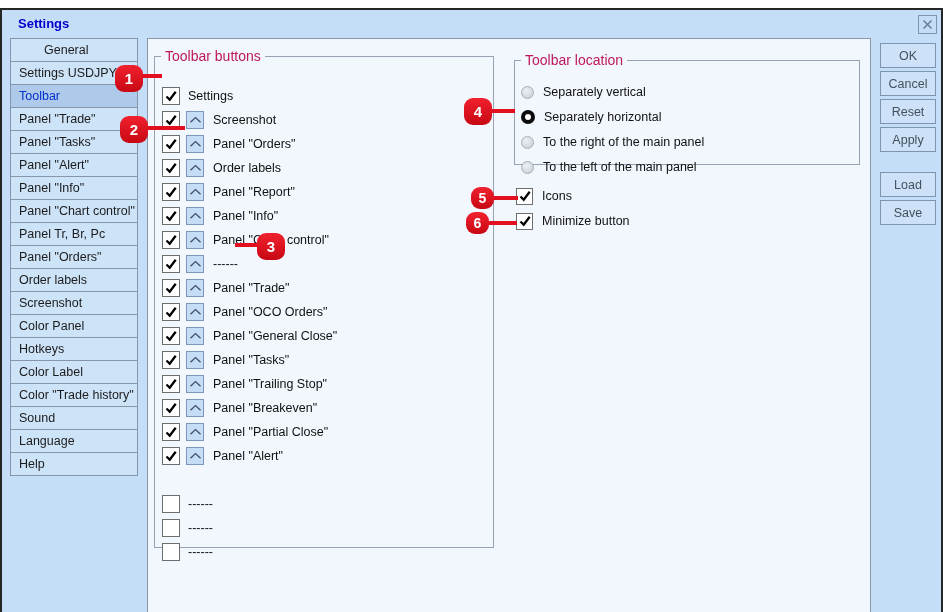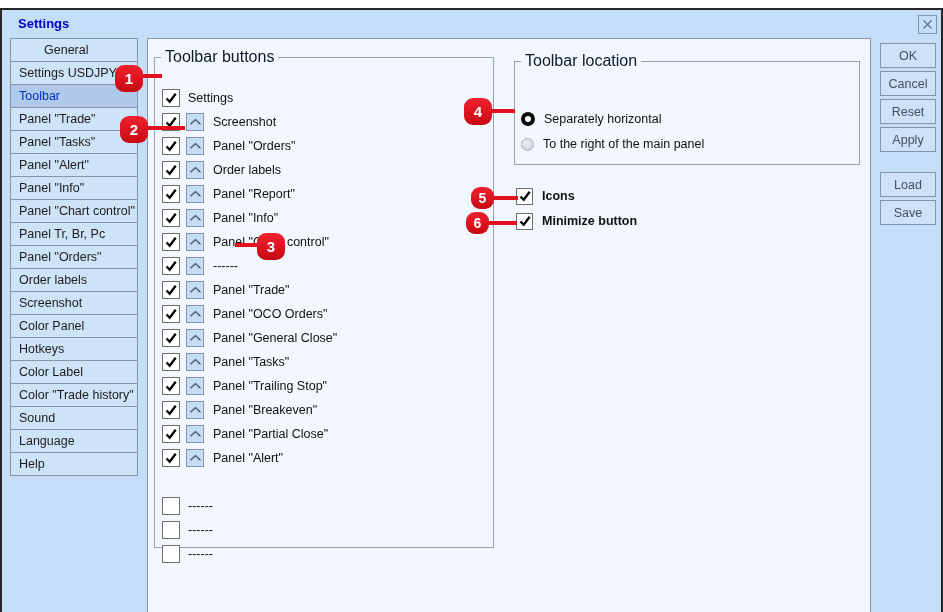--- a/index.html
+++ b/index.html
@@ -21,41 +21,41 @@
                border:1px solid #8795a8; margin-top:-1px; color:#1c1c1c; white-space:nowrap;
                overflow:hidden; }
   .side-item:first-child { margin-top:0;padding-left:33px; }
   .side-item.selected { background:#aec9ea; color:#0030d0; }
 
   
   .main-panel { position:absolute; left:145px; top:28px; width:724px; height:577px;
                 background:#f2f7fd; border:1px solid #8a97a6; }
 
   fieldset.group { position:absolute; border:1px solid #97a3b2; background:transparent; }
-  fieldset.group legend { color:#0f172a; margin-left:6px; padding:0 4px; font-size:16px; }
+  fieldset.group legend { color:#be185d; margin-left:6px; padding:0 4px; font-size:14px; }
   #group-buttons  { left:152px; top:38px;  width:340px; height:500px; }
   #group-location { left:512px; top:42px;  width:346px; height:113px; }
 
   .cb-row { position:absolute; left:0; width:100%; height:24px; }
   .checkbox { position:absolute; left:7px; top:3px; width:18px; height:18px; background:#fff;
               border:1px solid #6e6e6e; display:flex; align-items:center; justify-content:center; }
   .upbtn { position:absolute; left:31px; top:3px; width:18px; height:18px; background:#c6ddf6;
            border:1px solid #7d97bb; display:flex; align-items:center; justify-content:center; }
   .cb-label { position:absolute; left:58px; top:5px; white-space:nowrap; }
   .cb-row.no-up .cb-label { left:33px; }
 
   .radio-row { position:absolute; left:6px; height:20px; display:flex; align-items:center; }
   .radio { width:13px; height:13px; border-radius:50%; border:1px solid #a6b0ba;
            background:radial-gradient(circle at 40% 35%, #eef1f4, #c2cad2); }
   .radio.selected { width:14px; height:14px; border:4px solid #0a0a0a; background:#fff; }
   .radio-label { margin-left:9px; white-space:nowrap; }
 
   .opt-row { position:absolute; display:flex; align-items:center; height:20px; }
   .opt-row .checkbox { position:static; width:17px; height:17px; }
-  .opt-label { margin-left:9px; white-space:nowrap;font-weight:bold; }
+  .opt-label { margin-left:9px; white-space:nowrap; }
 
   
   .btn-stack { position:absolute; left:878px; width:56px; }
   #stack-actions { top:33px; } #stack-files { top:162px; }
   .sys-btn { display:block; width:56px; height:25px; margin-bottom:3px; background:#cde2f8;
              border:1px solid #7e95ad; color:#44505c; font-family:"Liberation Sans",sans-serif;
              font-size:12.5px; cursor:default; }
 
   
   .callout { position:absolute; background:linear-gradient(#f1212f, #c70812); border-radius:9px;
@@ -347,27 +347,35 @@
         <span class="cb-label">------</span>
       </div>
       <div class="cb-row no-up" style="top: 476px;">
         <span class="checkbox"></span>
         <span class="cb-label">------</span>
       </div>
     </fieldset>
 
   <fieldset class="group" id="group-location">
     <legend>Toolbar location</legend>
+  <div class="radio-row" style="top: 14px;">
+        <span class="radio"></span>
+        <span class="radio-label">Separately vertical</span>
+      </div>
       <div class="radio-row" style="top: 39px;">
         <span class="radio selected"></span>
         <span class="radio-label">Separately horizontal</span>
       </div>
       <div class="radio-row" style="top: 64px;">
         <span class="radio"></span>
         <span class="radio-label">To the right of the main panel</span>
+      </div>
+      <div class="radio-row" style="top: 89px;">
+        <span class="radio"></span>
+        <span class="radio-label">To the left of the main panel</span>
       </div>
     </fieldset>
 
   <div id="extra-options">
       <div class="opt-row" style="left: 514px; top: 176px;">
         <span class="checkbox">
           <svg width="14" height="14" viewBox="0 0 14 14">
             <path d="M2.5 7.5 L5.7 10.7 L11.7 2.8" fill="none" stroke="#000" stroke-width="2.3"></path>
           </svg>
         </span>

